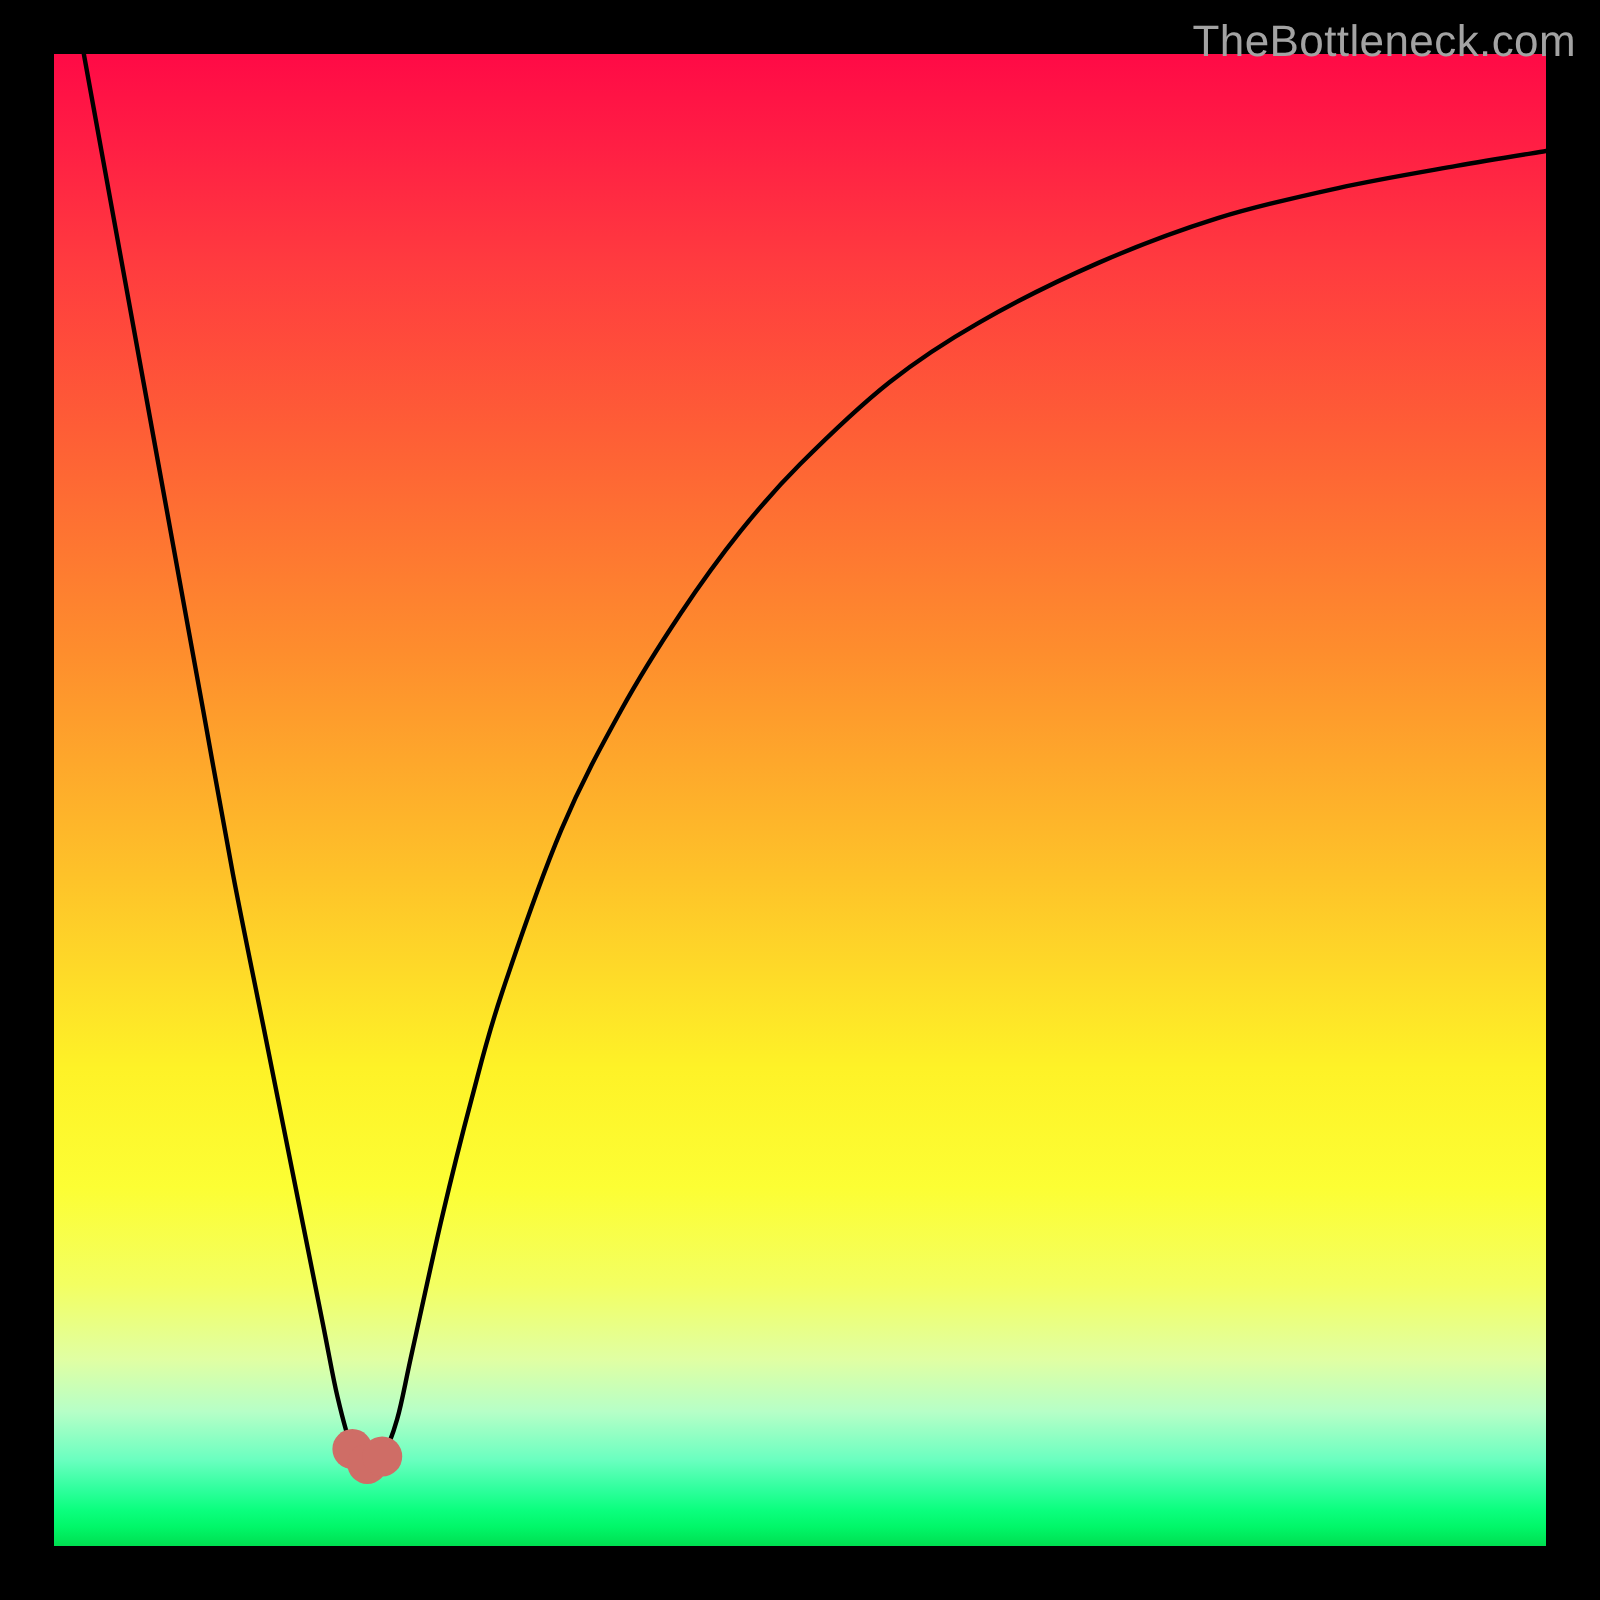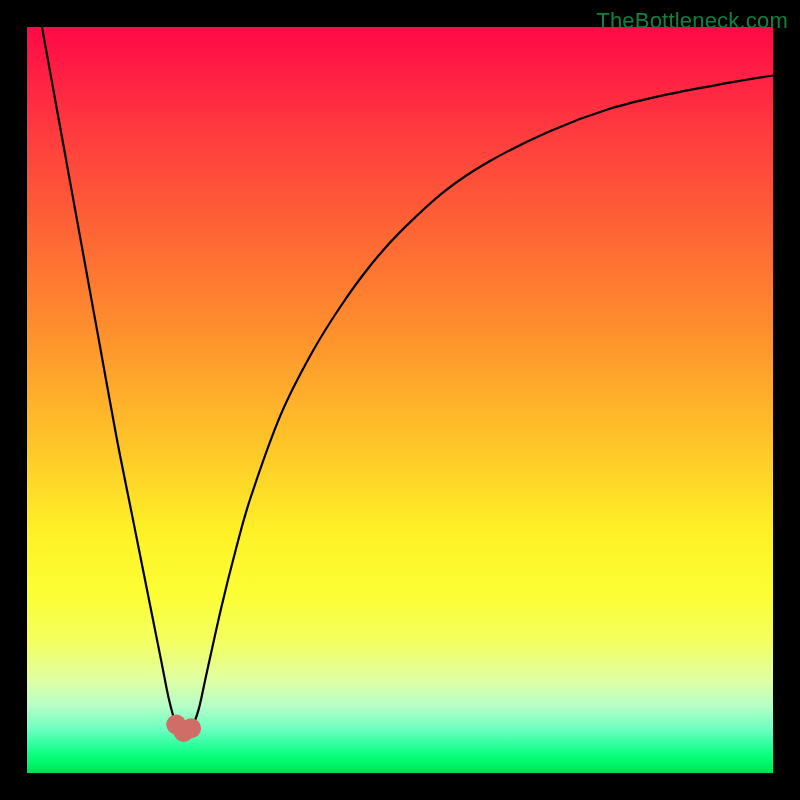--- a/index.html
+++ b/index.html
@@ -54,21 +54,21 @@
   svg.curve {
     position: absolute;
     inset: 0;
     width: 746px;
     height: 746px;
   }
   .watermark {
     position: absolute;
     top: 8px;
     right: 12px;
-    color: #15803d;
+    color: #a3a3a3;
     font-size: 22px;
     letter-spacing: 0.2px;
     font-weight: 400;
     white-space: nowrap;
   }
 </style>
 </head>
 <body>
 
 <div class="frame">

